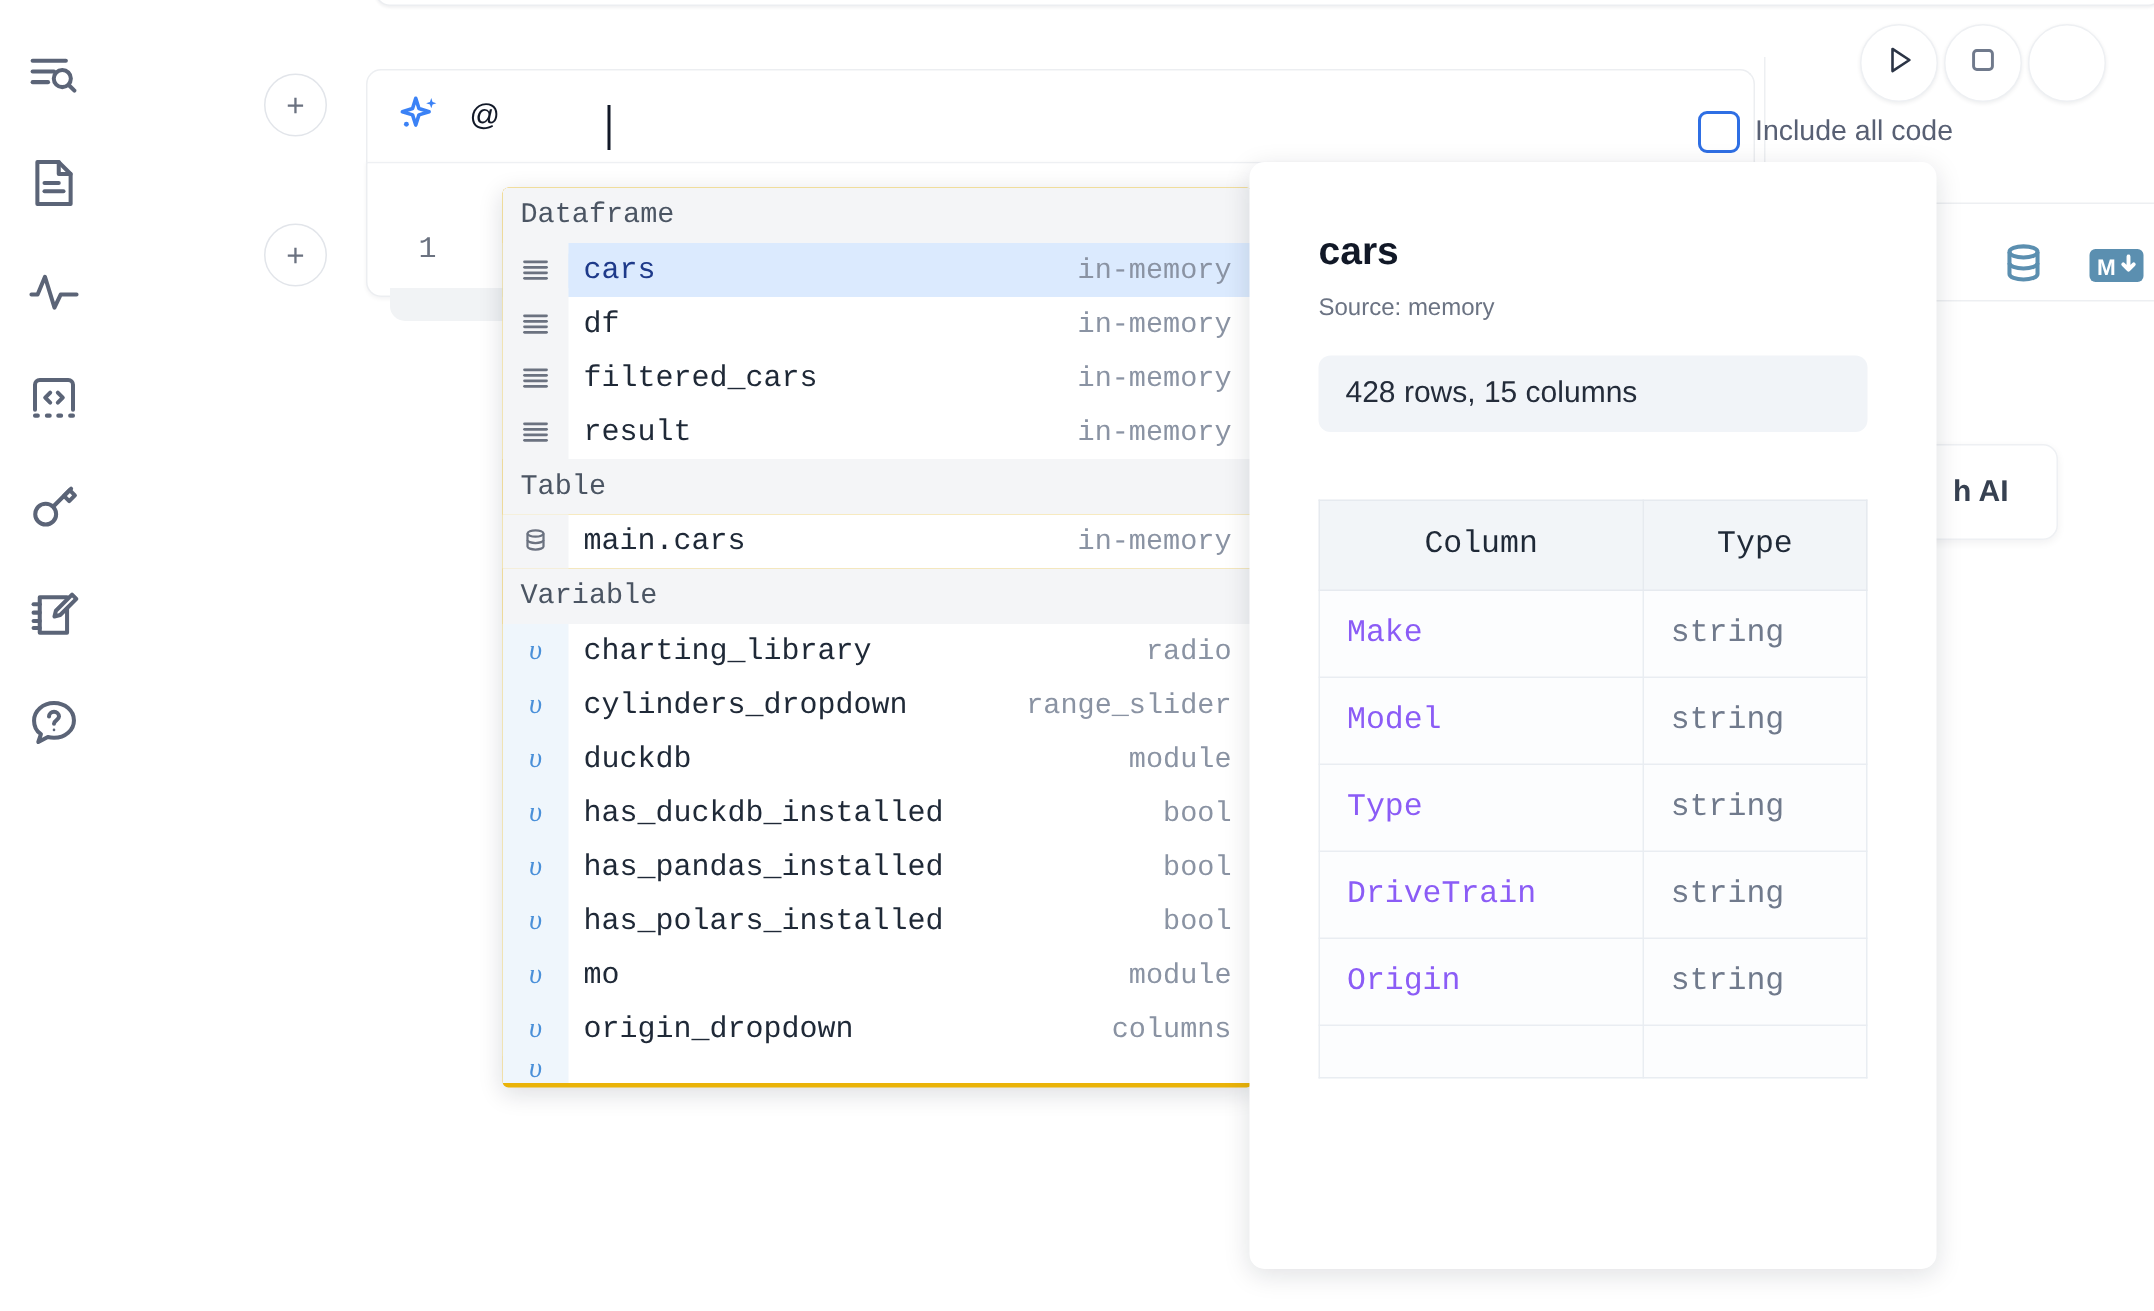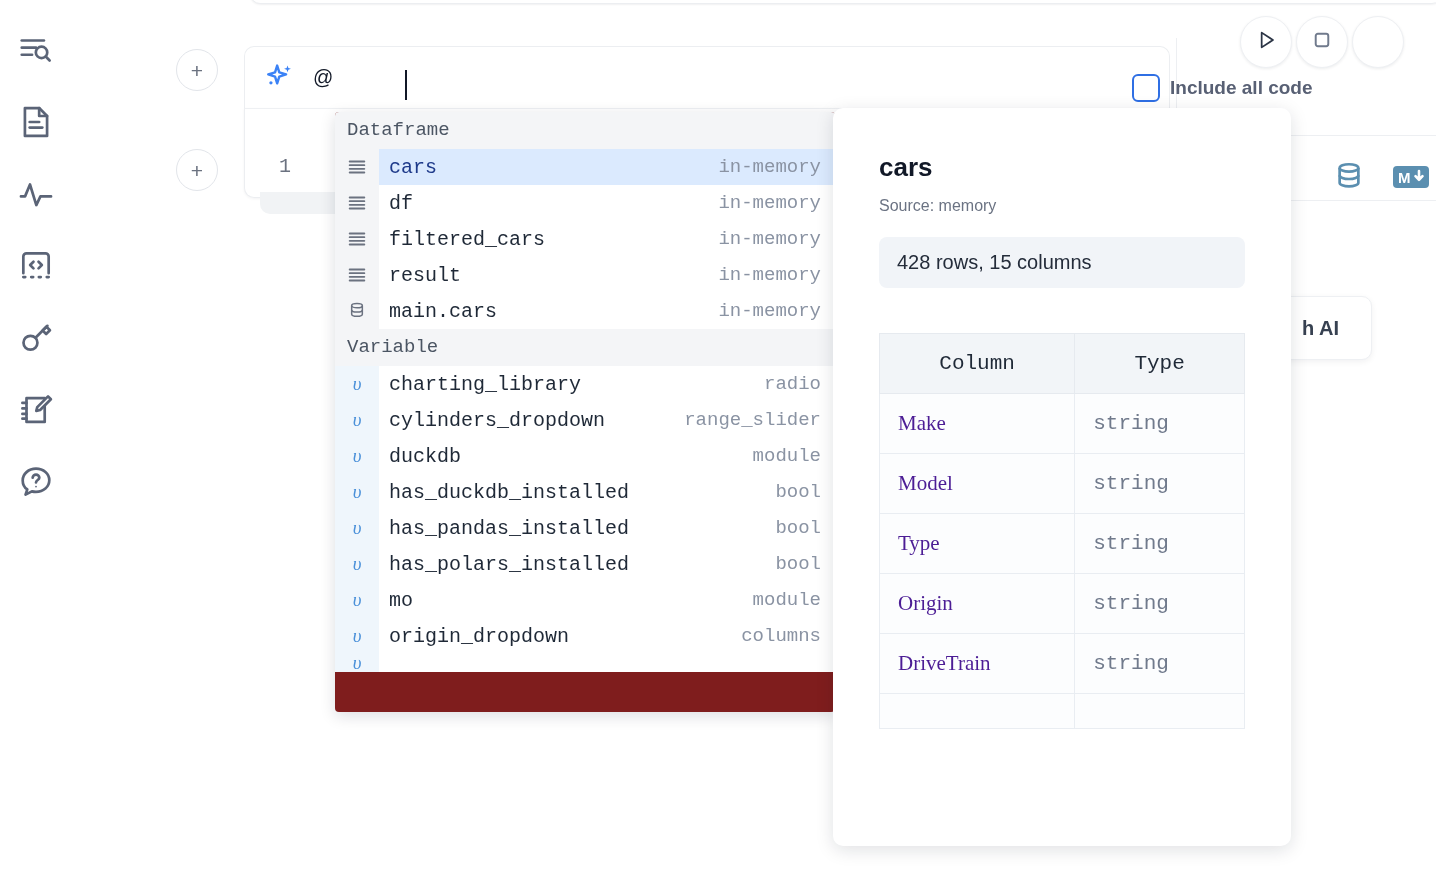--- a/index.html
+++ b/index.html
@@ -92,21 +92,21 @@
     box-shadow: 0 1px 3px rgba(15,23,42,.08);
     display: flex; align-items: center; justify-content: center; cursor: pointer;
   }
   #run-btn  { left: 1240px; top: 16px; }
   #stop-btn { left: 1296px; top: 16px; }
   #extra-btn{ left: 1352px; top: 16px; }
 
   
   .include-row {
     position: absolute; left: 1132px; top: 74px;
-    display: flex; align-items: center; gap: 10px; font-weight: bold;
+    display: flex; align-items: center; gap: 10px;
   }
   .chk {
     width: 28px; height: 28px; border-radius: 6px;
     border: 2px solid #2f6fe4; background: #fff; cursor: pointer;
   }
   .include-label {
     font-size: 19px; color: #586074; font-family: "Liberation Sans", sans-serif;
   }
 
   
@@ -132,22 +132,22 @@
     position: absolute; left: 1192px; top: 296px; width: 180px; height: 64px;
     background: #ffffff; border: 1px solid #eef0f3; border-radius: 10px;
     box-shadow: 0 2px 6px rgba(15,23,42,.06);
     display: flex; align-items: center; justify-content: flex-end;
     padding-right: 32px;
     font-size: 20px; color: #374151; font-weight: 600;
   }
 
   
   .ac {
-    position: absolute; left: 335px; top: 112px; width: 500px; height: 600px;
-    background: #7f1d1d;
+    position: absolute; left: 335px; top: 125px; width: 500px; height: 600px;
+    background: #eab308;
     border-radius: 4px;
     box-shadow: 0 4px 16px rgba(15,23,42,.14);
     overflow: hidden;
     font-family: "Liberation Mono", monospace;
   }
   .ac-group {
     background: #f4f5f7; color: #4b5563;
     font-size: 19px; padding: 6px 0 6px 12px;
     height: 37px; line-height: 25px;
   }
@@ -197,21 +197,21 @@
   .dtable th {
     background: #f2f5f8; color: #1f2937; font-weight: 400;
     font-size: 21px; text-align: center; padding: 18px 18px;
     border: 1px solid #e6eaef;
     font-family: Liberation Mono, monospace;
   }
   .dtable td {
     border: 1px solid #e9edf2; padding: 17px 18px; font-size: 21px;
     background: #fcfdfe;
   }
-  .dtable td.col-name { color: #4c1d95; font-family: Liberation Serif, serif; }
+  .dtable td.col-name { color: #8b5cf6; font-family: Liberation Mono, monospace; }
   .dtable td.col-type { color: #707a8c; font-family: Liberation Mono, monospace; }
 </style>
 </head>
 <body>
 
 <div class="app">
 
   <div class="rail">
 
     <div class="rail-btn">
@@ -405,20 +405,21 @@
           <svg width="22" height="22" viewBox="0 0 24 24" stroke="#6b7280" stroke-width="2" stroke-linecap="round">
             <line x1="4" y1="6" x2="20" y2="6"></line>
             <line x1="4" y1="10" x2="20" y2="10"></line>
             <line x1="4" y1="14" x2="20" y2="14"></line>
             <line x1="4" y1="18" x2="20" y2="18"></line>
           </svg>
         </div>
         <div class="ac-name">result</div>
         <div class="ac-kind">in-memory</div>
       </div>
+      <div class="ac-group">Table</div>
       <div class="ac-row">
         <div class="ac-icon">
           <svg width="20" height="22" viewBox="0 0 24 24" fill="none" stroke="#6b7280" stroke-width="1.8">
             <ellipse cx="12" cy="5.6" rx="6.4" ry="2.5"></ellipse>
             <path d="M5.6 5.6v5.1c0 1.4 2.87 2.5 6.4 2.5s6.4-1.1 6.4-2.5V5.6"></path>
             <path d="M5.6 10.7v5.2c0 1.4 2.87 2.5 6.4 2.5s6.4-1.1 6.4-2.5v-5.2"></path>
           </svg>
         </div>
         <div class="ac-name">main.cars</div>
         <div class="ac-kind">in-memory</div>
@@ -489,25 +490,25 @@
           </tr>
           <tr>
             <td class="col-name">Model</td>
             <td class="col-type">string</td>
           </tr>
           <tr>
             <td class="col-name">Type</td>
             <td class="col-type">string</td>
           </tr>
           <tr>
+            <td class="col-name">DriveTrain</td>
+            <td class="col-type">string</td>
+          </tr>
+          <tr>
             <td class="col-name">Origin</td>
-            <td class="col-type">string</td>
-          </tr>
-          <tr>
-            <td class="col-name">DriveTrain</td>
             <td class="col-type">string</td>
           </tr>
           <tr>
             <td class="col-name"></td>
             <td class="col-type"></td>
           </tr>
         </tbody>
     </table>
   </div>
 

